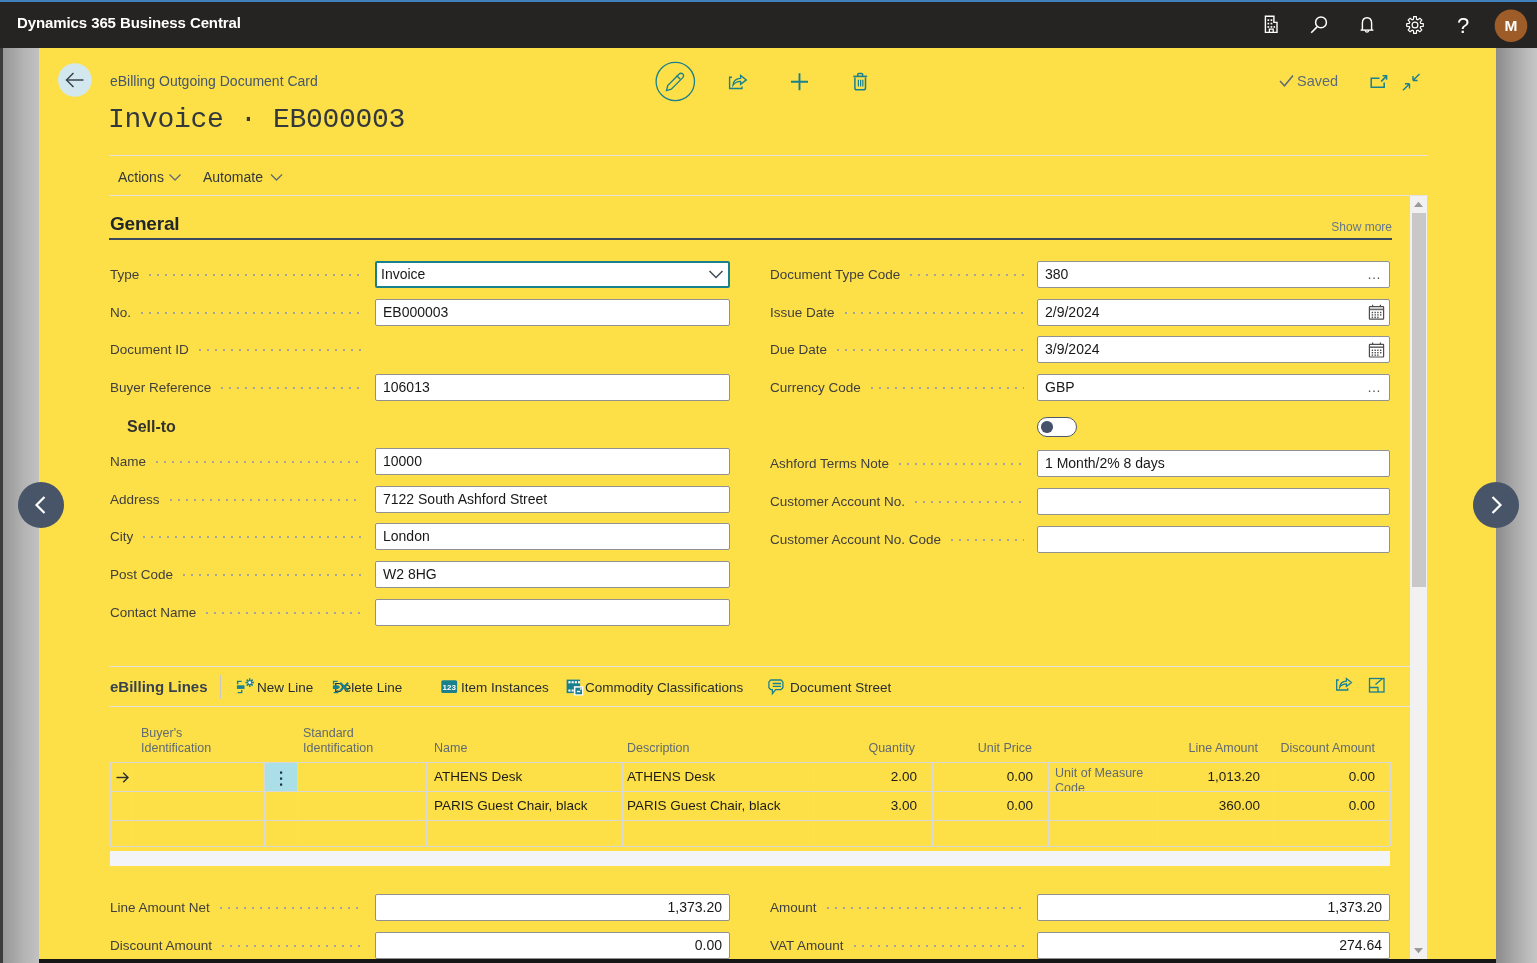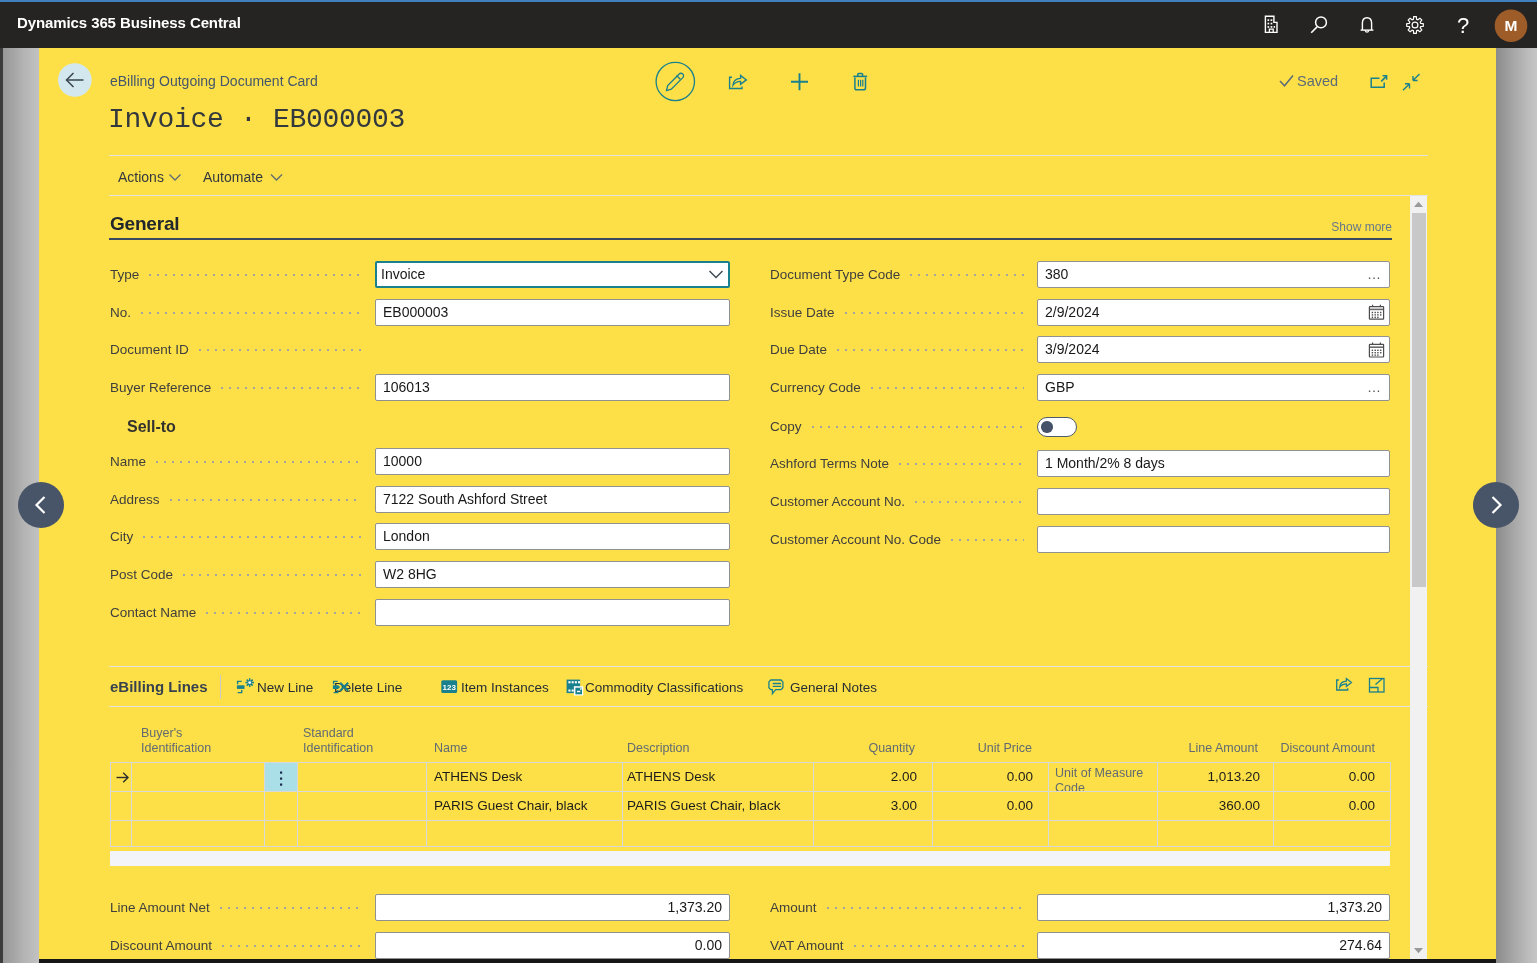--- a/index.html
+++ b/index.html
@@ -136,24 +136,20 @@
       <div class="leader"></div>
     </div>
   <div class="frow rcol" style="top:336px">
       <span class="lbl">Due Date</span>
       <div class="leader"></div>
     </div>
   <div class="frow rcol" style="top:374px">
       <span class="lbl">Currency Code</span>
       <div class="leader"></div>
     </div>
-  <div class="frow rcol" style="top:413px">
-      <span class="lbl">Copy</span>
-      <div class="leader"></div>
-    </div>
   <div class="frow rcol" style="top:450px">
       <span class="lbl">Ashford Terms Note</span>
       <div class="leader"></div>
     </div>
   <div class="frow rcol" style="top:488px">
       <span class="lbl">Customer Account No.</span>
       <div class="leader"></div>
     </div>
   <div class="frow rcol" style="top:526px">
       <span class="lbl">Customer Account No. Code</span>
@@ -173,21 +169,21 @@
   </div>
 
   <div class="hl" style="top:666px"></div>
   <div class="abs" style="left:110px; top:678px; font-size:15px; font-weight:bold; color:#37424e;">eBilling Lines</div>
   <div class="abs" style="left:220px; top:675px; width:1px; height:24px; background:#c9c9c9;"></div>
   <div class="abs toolbar-labels" style="top:680px; left:0; width:1537px; font-size:13.5px; color:#262d33;">
     <span class="abs" style="left:257px">New Line</span>
     <span class="abs" style="left:334px">Delete Line</span>
     <span class="abs" style="left:461px">Item Instances</span>
     <span class="abs" style="left:585px">Commodity Classifications</span>
-    <span class="abs" style="left:790px">General Notes</span>
+    <span class="abs" style="left:790px">Document Street</span>
   </div>
   <div class="hl" style="top:706px"></div>
 
   <div class="th" style="left:141px; top:726px;">Buyer's<br>Identification</div>
   <div class="th" style="left:303px; top:726px;">Standard<br>Identification</div>
   <div class="th" style="left:434px; top:741px;">Name</div>
   <div class="th" style="left:627px; top:741px;">Description</div>
   <div class="th" style="left:813px; top:741px; width:102px; text-align:right;">Quantity</div>
   <div class="th" style="left:932px; top:741px; width:100px; text-align:right;">Unit Price</div>
   <div class="th" style="left:1055px; top:726px;margin-top:40px;">Unit of Measure<br>Code</div>

